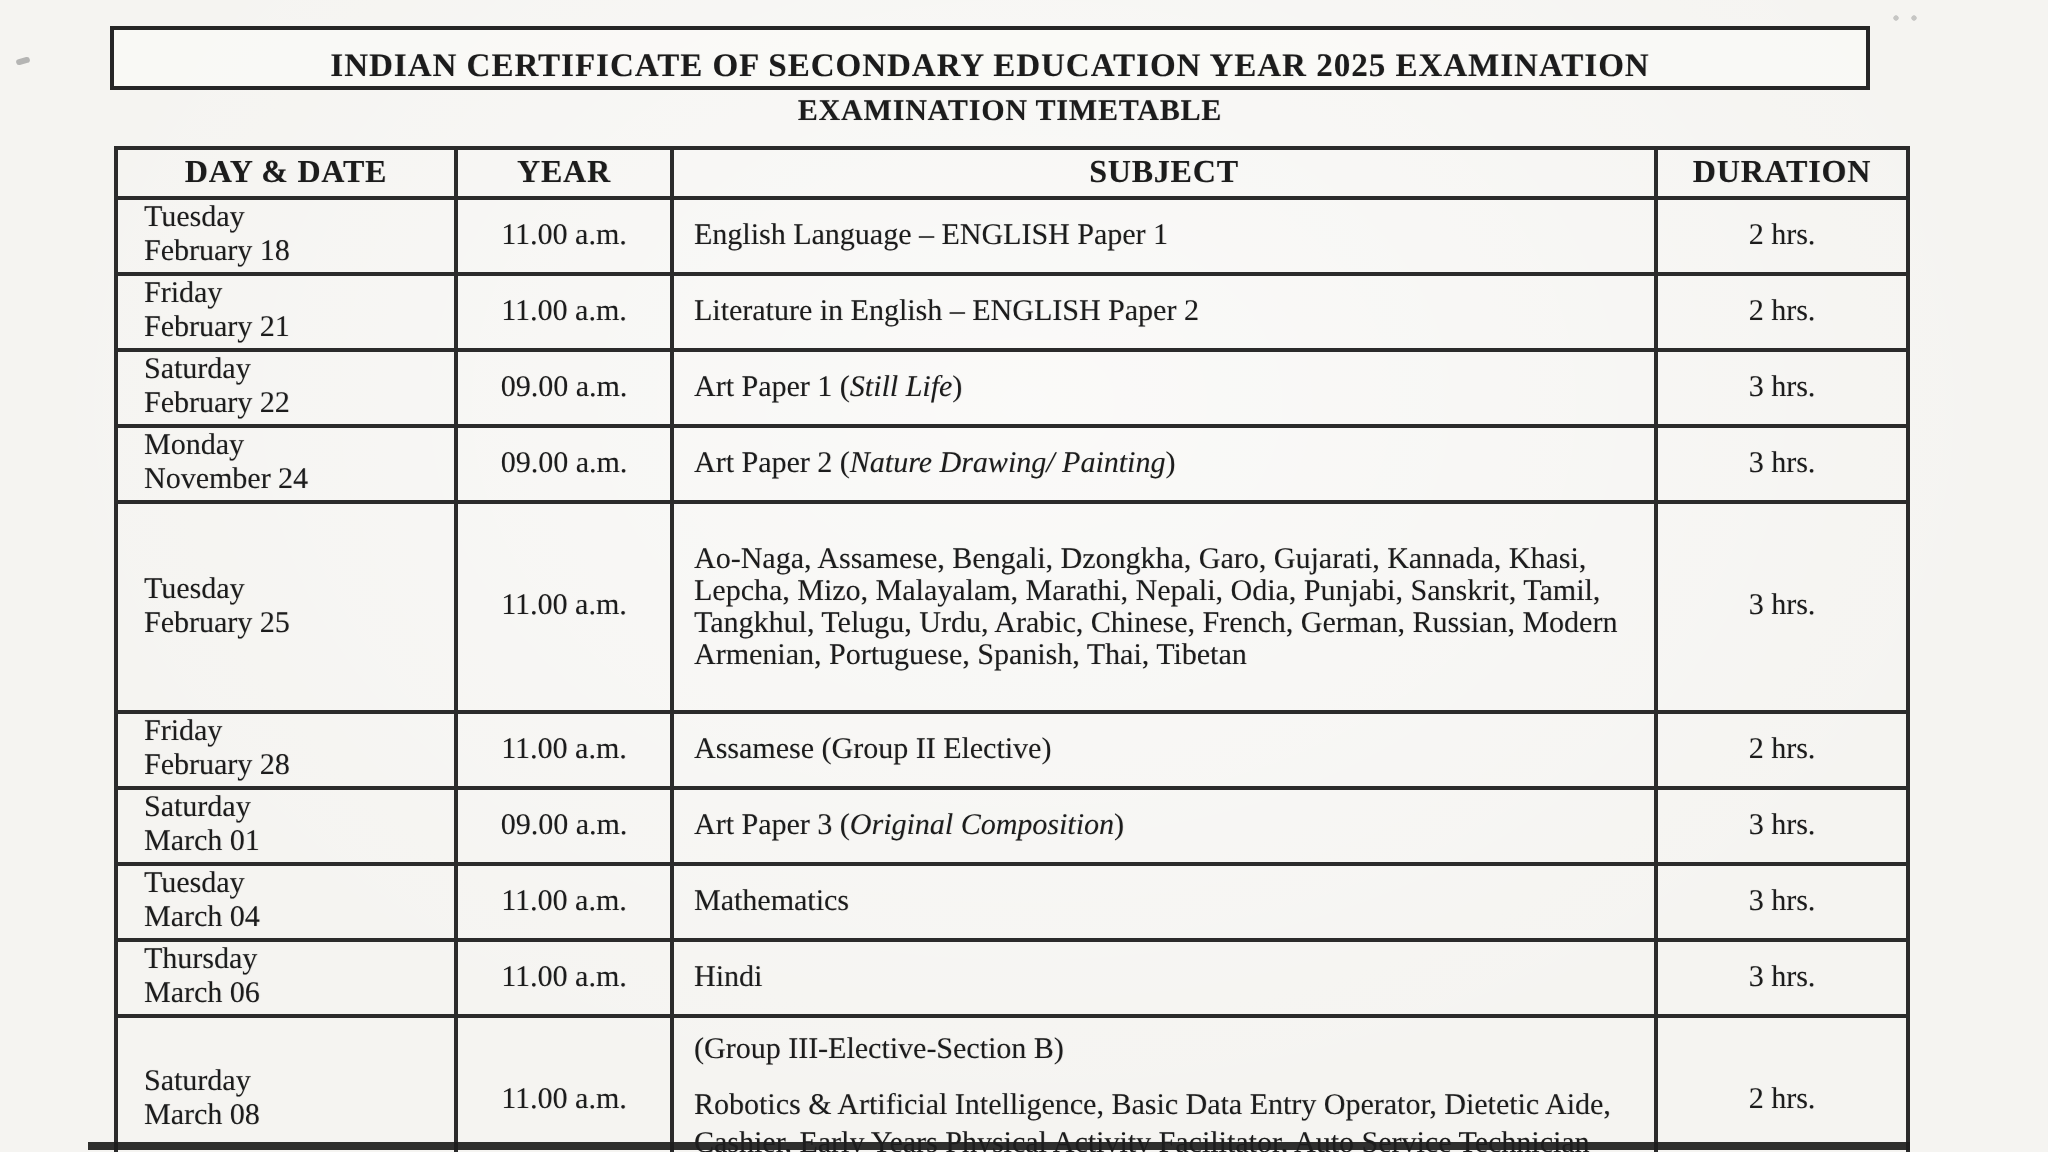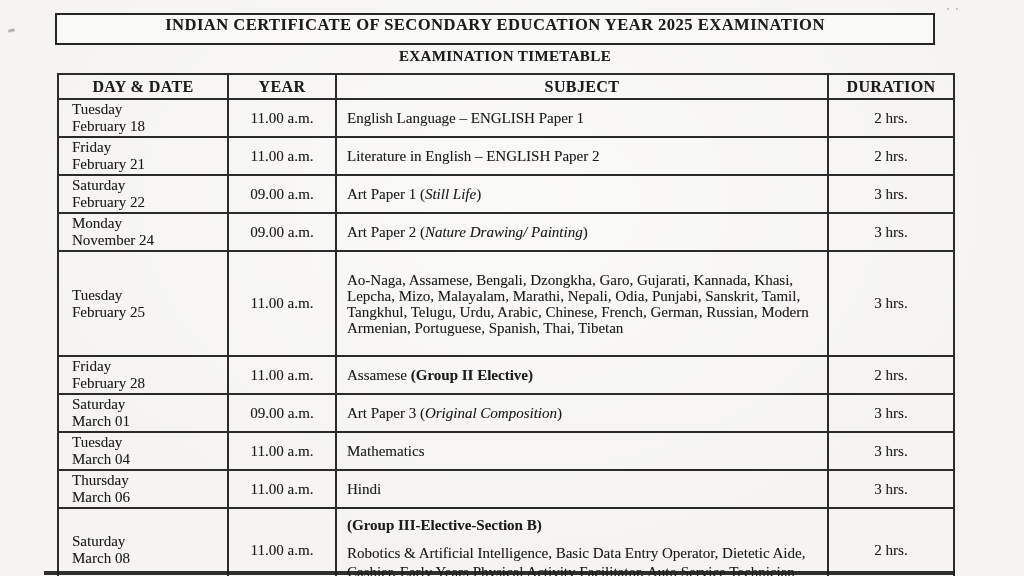--- a/index.html
+++ b/index.html
@@ -12,21 +12,21 @@
       #f5f4f1;
     font-family:"Liberation Serif","DejaVu Serif",serif;
     color:#1c1c1c;
     text-shadow:0.2px 0.2px 0.4px rgba(50,50,50,0.35);
   }
 
   
   .title-box {
     position:absolute; left:55px; top:13px; width:876px; height:28px;
     border:2px solid #262626;
-    display:flex; align-items:flex-start; justify-content:center;
+    display:flex; align-items:flex-end; justify-content:center;
     background:rgba(252,251,249,0.6);
   }
   .title-text {
     font-weight:bold; font-size:16.5px; letter-spacing:0.5px; white-space:nowrap;
   }
 
   
   .subtitle {
     position:absolute; left:57px; top:48px; width:896px;
     text-align:center; font-weight:bold; font-size:15px; letter-spacing:0.4px;
@@ -60,21 +60,21 @@
   tr.h105 { height:105px; }
   tr.hlast{ height:84px; }
 
   td.day { text-align:left; padding:1px 4px 1px 13px; line-height:17px; }
   td.time { text-align:center; padding:1px 2px; }
   td.subject { text-align:left; padding:3px 10px 3px 10px; line-height:20px;margin-left:48px; }
   td.subject.lang { line-height:16px; padding-top:5px; padding-bottom:5px; }
   td.duration { text-align:center; padding:1px 2px; }
 
   .it { font-style:italic; }
-  .b  { font-weight:bold; }
+  .b  { font-weight:normal; }
   td.subject.stacked { vertical-align:top; padding-top:6px; }
   td.subject.stacked .b { display:block; margin:1px 0 9px 0; }
   td.subject.stacked { line-height:19px; }
 
   
   .bottom-band {
     position:absolute; left:44px; top:571px; width:911px; height:4px;
     background:#1d1d1d; opacity:0.92;
   }
 

